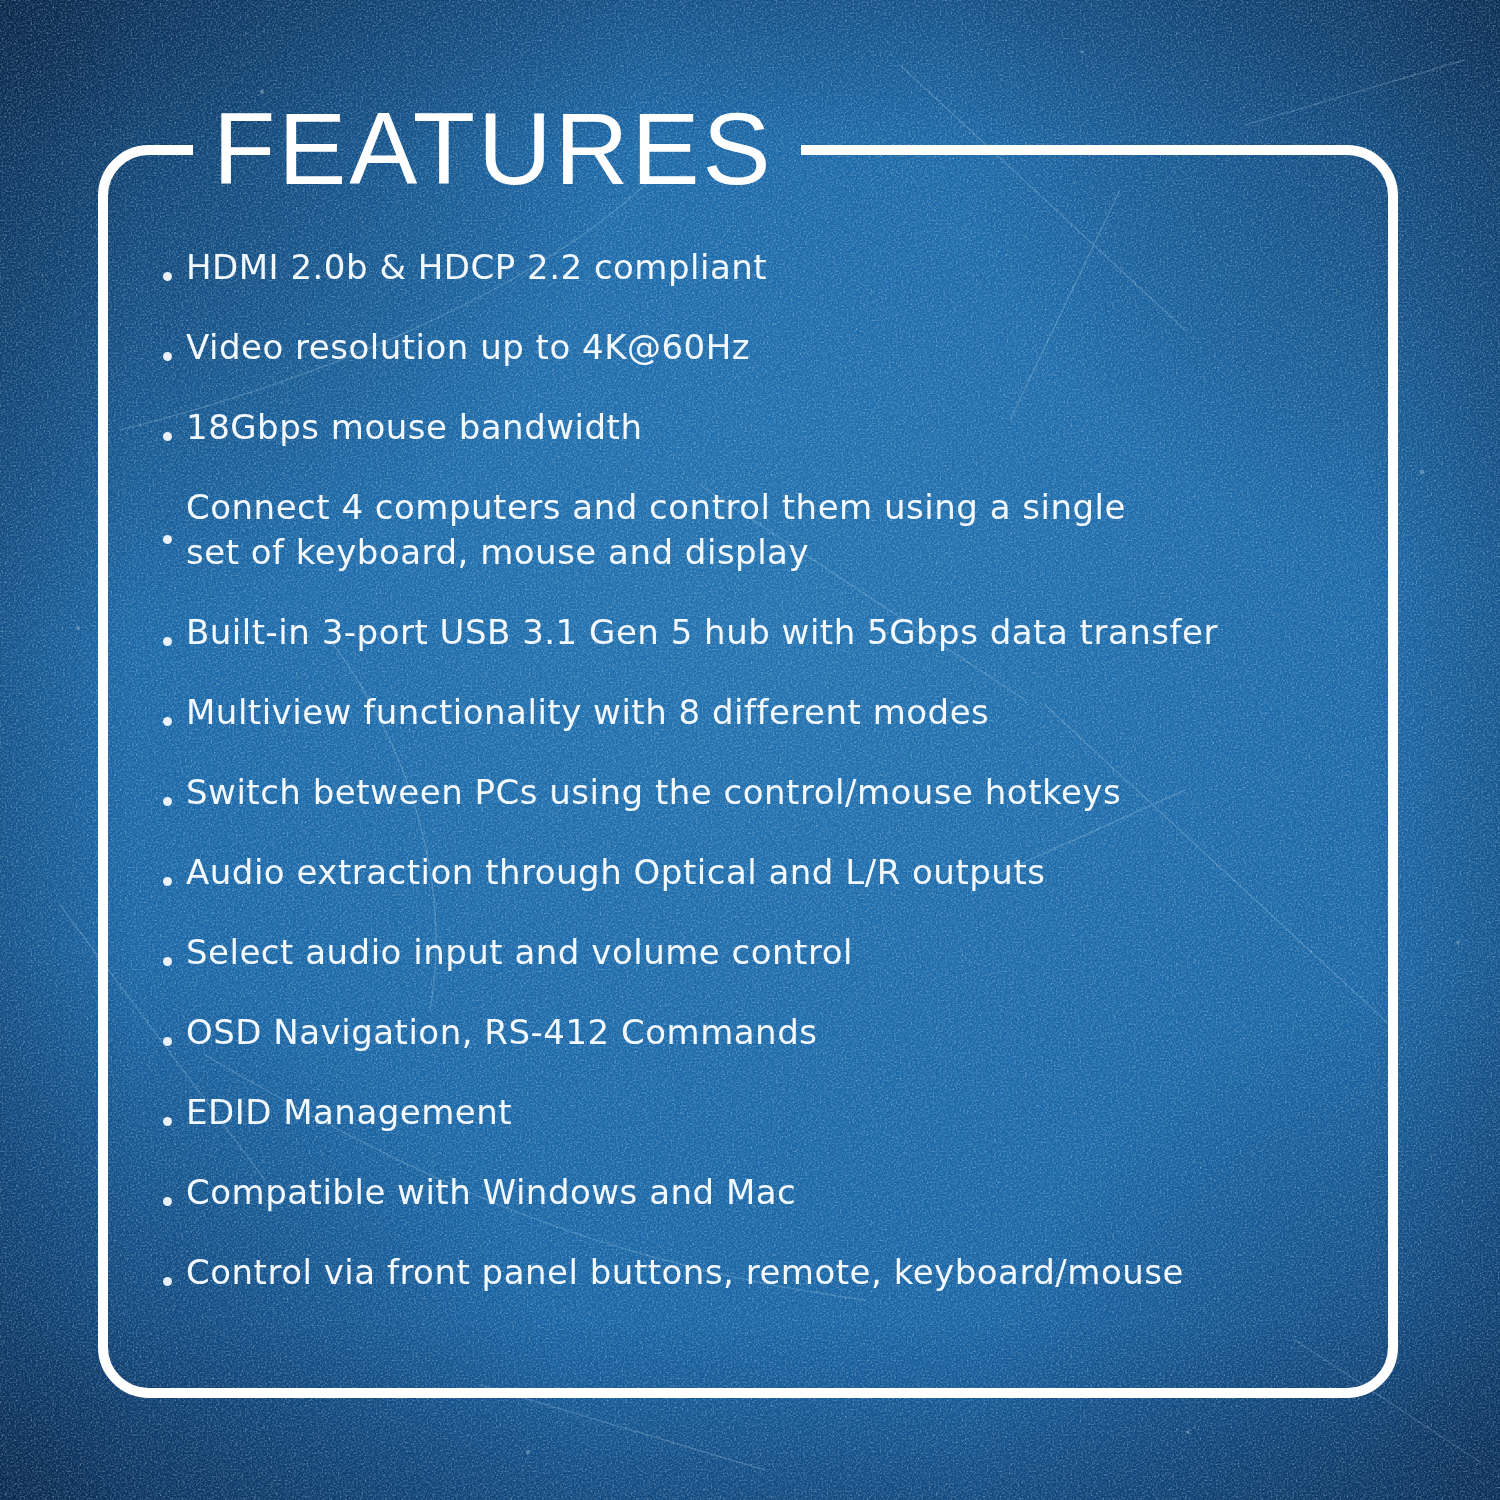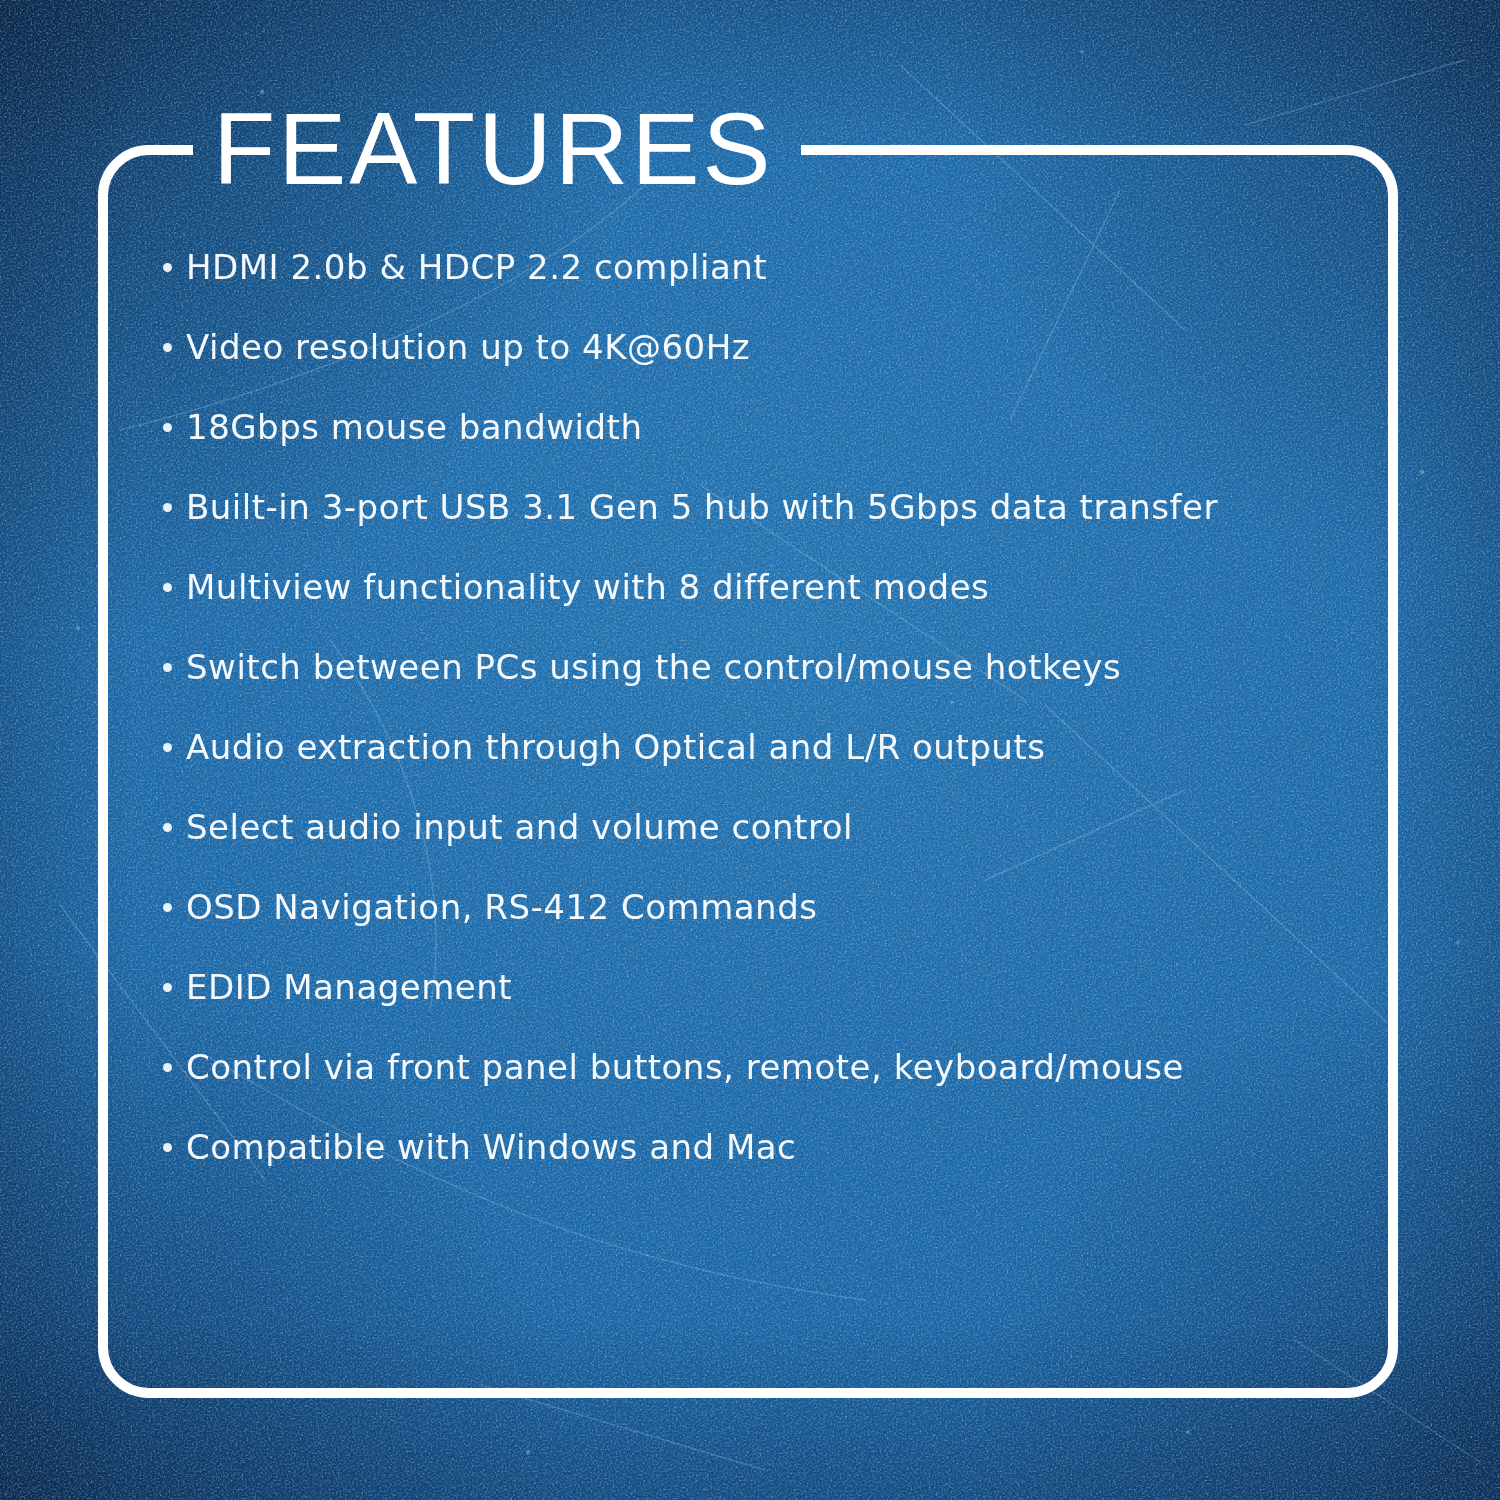--- a/index.html
+++ b/index.html
@@ -64,21 +64,21 @@
   }
   .features{
     position:absolute;
     left:163px;
     top:245px;
     width:1215px;
     list-style:none;
   }
   .feature{
     display:flex;
-    align-items:flex-start;
+    align-items:center;
     margin-bottom:35px;
   }
   .dot{
     flex:0 0 auto;
     width:9px;height:9px;
     border-radius:50%;
     background:var(--c-text);
     margin-top:18px;
     margin-right:14px;
     opacity:0.95;
@@ -152,20 +152,25 @@
     <li class="feature">
       <span class="dot"></span>
       <span class="txt">Video resolution up to 4K@60Hz</span>
     </li>
 
     <li class="feature">
       <span class="dot"></span>
       <span class="txt">18Gbps mouse bandwidth</span>
     </li>
 
+    <li class="feature">
+      <span class="dot"></span>
+      <span class="txt">Connect 4 computers and control them using a single
+set of keyboard, mouse and display</span>
+    </li>
 
     <li class="feature">
       <span class="dot"></span>
       <span class="txt">Built-in 3-port USB 3.1 Gen 5 hub with 5Gbps data transfer</span>
     </li>
 
     <li class="feature">
       <span class="dot"></span>
       <span class="txt">Multiview functionality with 8 different modes</span>
     </li>
@@ -190,22 +195,22 @@
       <span class="txt">OSD Navigation, RS-412 Commands</span>
     </li>
 
     <li class="feature">
       <span class="dot"></span>
       <span class="txt">EDID Management</span>
     </li>
 
     <li class="feature">
       <span class="dot"></span>
+      <span class="txt">Compatible with Windows and Mac</span>
+    </li>
+
+    <li class="feature">
+      <span class="dot"></span>
       <span class="txt">Control via front panel buttons, remote, keyboard/mouse</span>
     </li>
-
-    <li class="feature">
-      <span class="dot"></span>
-      <span class="txt">Compatible with Windows and Mac</span>
-    </li>
   </ul>
 
 </div>
 
 </body></html>

